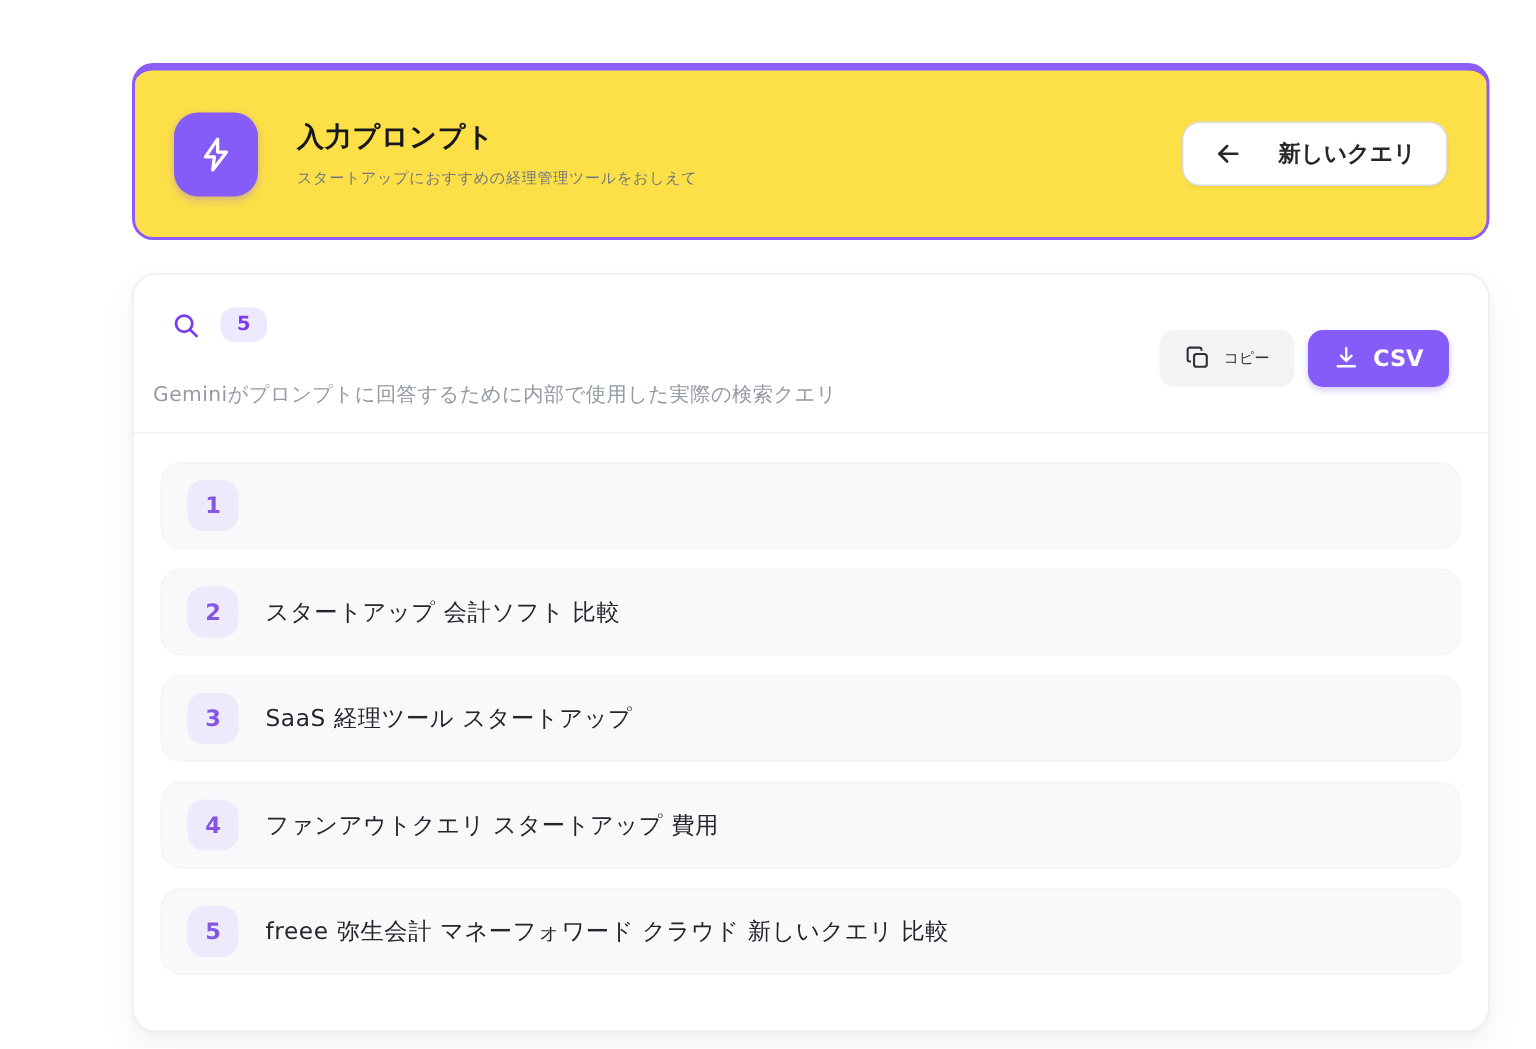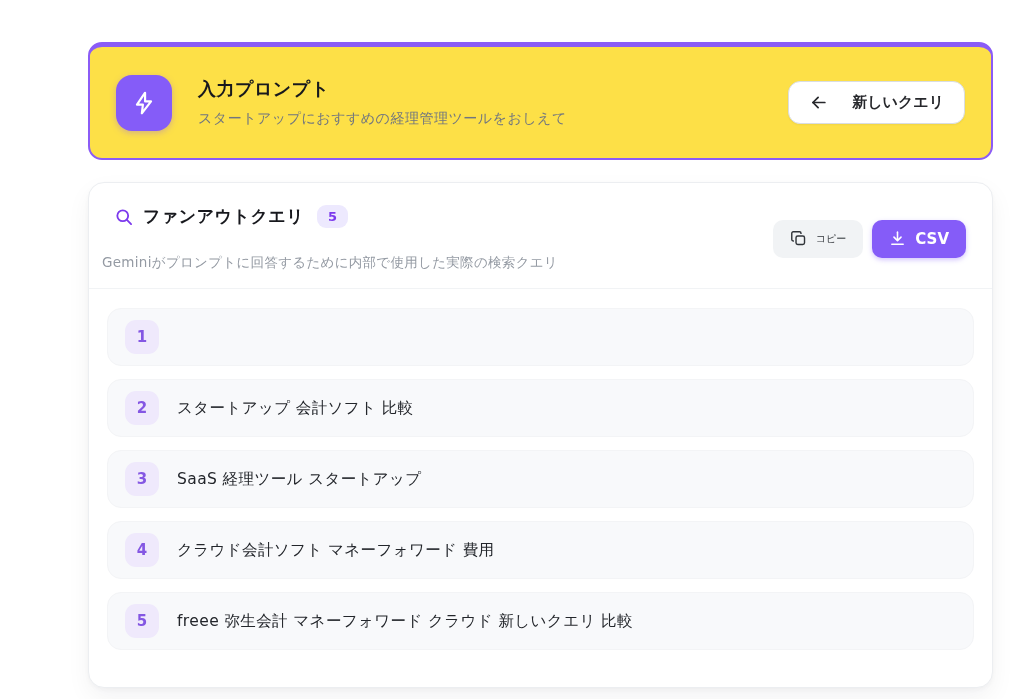--- a/index.html
+++ b/index.html
@@ -32,21 +32,21 @@
     flex: 0 0 auto;
     box-shadow: 0 2px 6px rgba(133,92,248,.35);
   }
   .prompt-texts { margin-left: 26px; }
   .prompt-title {
     font-size: 18px; font-weight: 700; color: #17181d;
     letter-spacing: .5px;
   }
   .prompt-sub {
     margin-top: 9px;
-    font-size: 14px; color: #71767f;
+    font-size: 10px; color: #71767f;
     letter-spacing: .5px;
   }
   .new-query-btn {
     margin-left: auto;
     height: 43px;
     background: #ffffff;
     border: 1.5px solid #d9dde2;
     border-radius: 12px;
     display: flex; align-items: center; gap: 24px;
     padding: 0 20px;
@@ -179,21 +179,20 @@
 <div class="fanout-card">
   <div class="fanout-header">
     <div class="fanout-header-left">
       <div class="fanout-title-row">
         <span>
           <svg width="20" height="20" viewBox="0 0 24 24" fill="none" stroke="#7c3aed" stroke-width="2.2" stroke-linecap="round">
             <circle cx="10.5" cy="10.5" r="6.5"></circle>
               <path d="M15.5 15.5 L20.5 20.5"></path>
           </svg>
         </span>
-        <span class="fanout-title">ファンアウトクエリ</span>
         <span class="count-badge">5</span>
       </div>
       <div class="fanout-desc">Geminiがプロンプトに回答するために内部で使用した実際の検索クエリ</div>
     </div>
     <div class="header-actions">
       <button class="copy-btn">
         <span>
           <svg width="17" height="17" viewBox="0 0 24 24" fill="none" stroke="#2f3338" stroke-width="2" stroke-linejoin="round">
             <rect x="8.5" y="8.5" width="12" height="12" rx="2.5"></rect>
             <path d="M5.5 15.5 h-1 a2 2 0 0 1 -2 -2 v-9 a2 2 0 0 1 2 -2 h9 a2 2 0 0 1 2 2 v1"></path>
@@ -224,21 +223,21 @@
     <span class="query-text">スタートアップ 会計ソフト 比較</span>
   </div>
 
   <div class="query-row">
     <span class="query-num">3</span>
     <span class="query-text">SaaS 経理ツール スタートアップ</span>
   </div>
 
   <div class="query-row">
     <span class="query-num">4</span>
-    <span class="query-text">クラウド会計ソフト マネーフォワード 費用</span>
+    <span class="query-text">ファンアウトクエリ スタートアップ 費用</span>
   </div>
 
   <div class="query-row">
     <span class="query-num">5</span>
     <span class="query-text">freee 弥生会計 マネーフォワード クラウド 新しいクエリ 比較</span>
   </div>
 </div>
 </div>
 
 </body></html>

